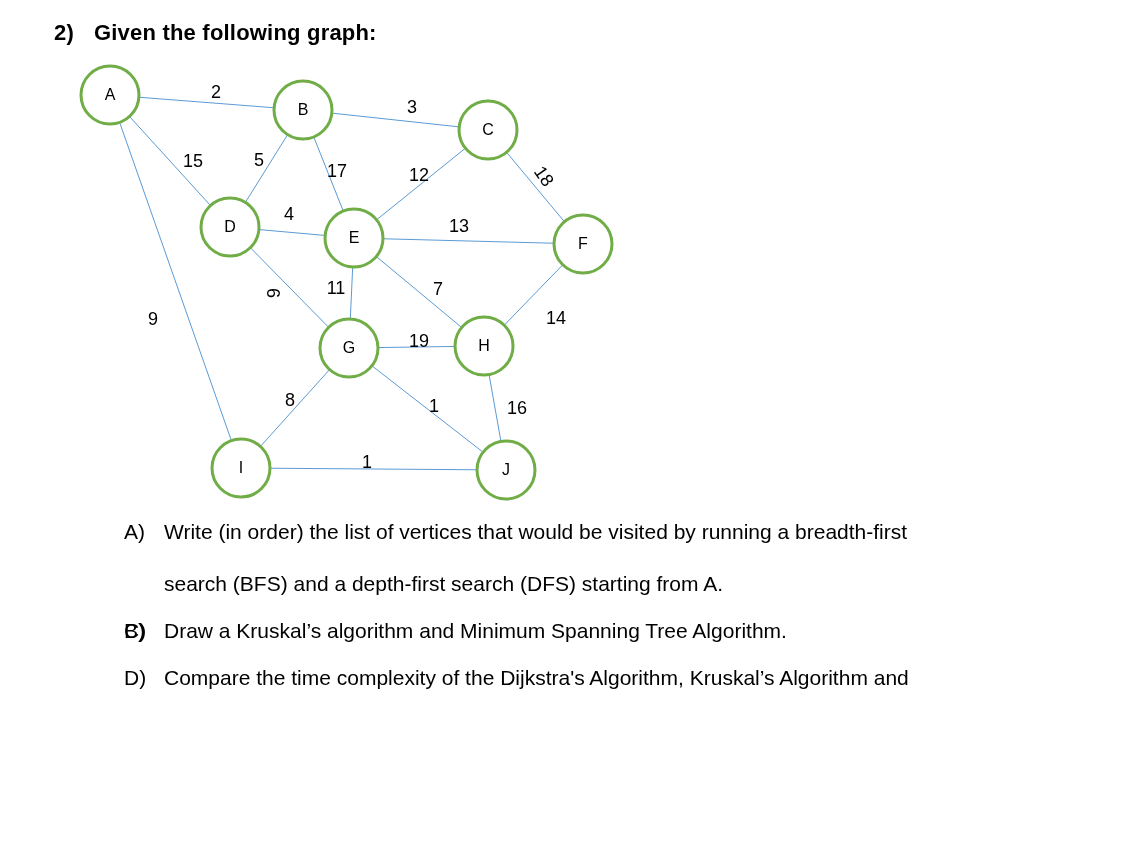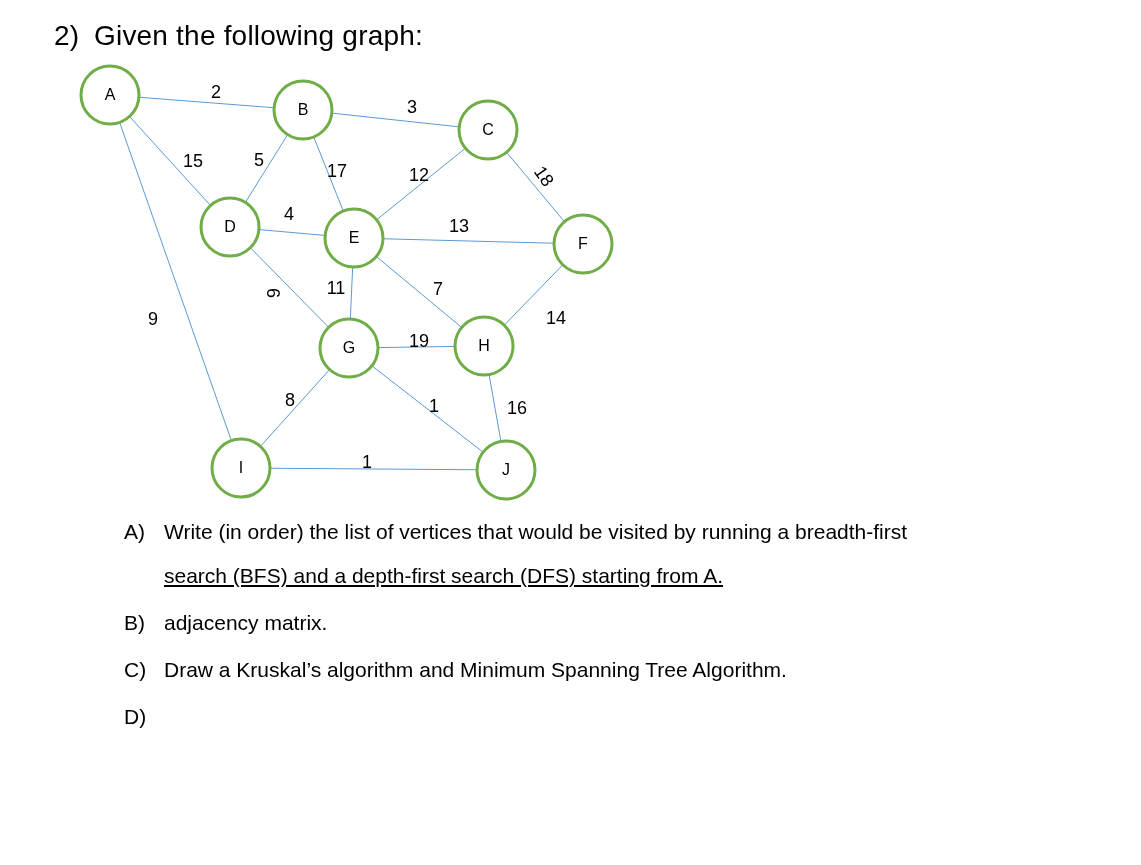--- a/index.html
+++ b/index.html
@@ -1,26 +1,26 @@
 <!DOCTYPE html>
 <html><head>
 <meta charset="utf-8">
 <style>
   html, body { margin:0; padding:0; background:#ffffff; }
   body { width:1141px; height:865px; position:relative; overflow:hidden;
          font-family:"Liberation Sans", "DejaVu Sans", sans-serif; color:#000; }
-  #heading { position:absolute; left:54px; top:20px; font-size:28px; letter-spacing:0.2px; }
+  #heading { position:absolute; left:54px; top:20px; font-size:22px; letter-spacing:0.2px;font-weight:bold; }
   #heading .num { display:inline-block; width:40px; }
   #graph { position:absolute; left:0; top:0; }
   .qs { position:absolute; left:124px; top:520px; width:1000px; }
   .q { position:relative; font-size:21px; line-height:24px; }
   .q .lbl { position:absolute; left:0; top:0; width:40px; }
   .q .txt { display:block; padding-left:40px; }
   .q .line { display:block; height:24px; white-space:nowrap; }
-  .q .line + .line { margin-top:20px;text-decoration:underline; }
+  .q .line + .line { margin-top:28px; }
   .q + .q { margin-top:23px; }
 </style>
 </head>
 <body>
 
 <div id="heading">
   <span class="num">2)</span><span>Given the following graph:</span>
 </div>
 
 <svg id="graph" width="700" height="510" xmlns="http://www.w3.org/2000/svg">
@@ -114,27 +114,27 @@
   <div class="q">
     <span class="lbl">A)</span>
     <span class="txt">
       <span class="line">Write (in order) the list of vertices that would be visited by running a breadth-first</span>
       <span class="line">search (BFS) and a depth-first search (DFS) starting from A.</span>
     </span>
   </div>
   <div class="q">
     <span class="lbl">B)</span>
     <span class="txt">
-      <span class="line">adjacency matrix.</span>
     </span>
   </div>
   <div class="q">
     <span class="lbl">C)</span>
     <span class="txt">
       <span class="line">Draw a Kruskal’s algorithm and Minimum Spanning Tree Algorithm.</span>
     </span>
   </div>
   <div class="q">
     <span class="lbl">D)</span>
     <span class="txt">
+      <span class="line">Compare the time complexity of the Dijkstra's Algorithm, Kruskal’s Algorithm and</span>
     </span>
   </div>
 </div>
 
 </body></html>

